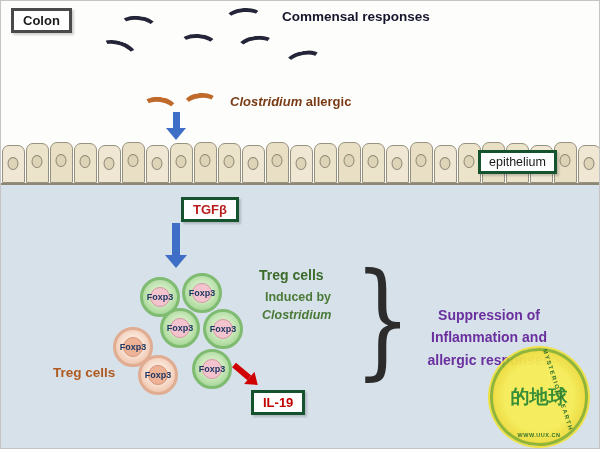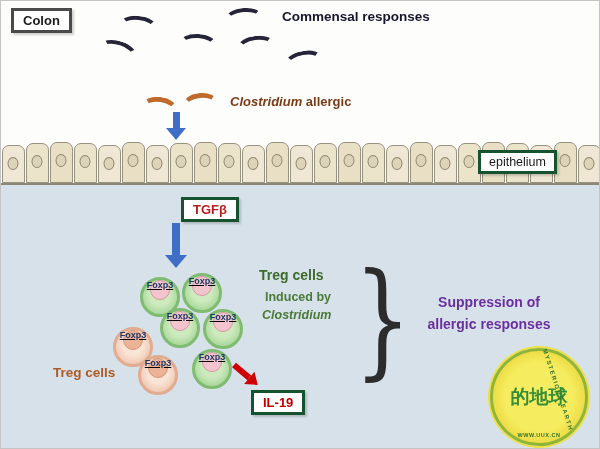--- a/index.html
+++ b/index.html
@@ -57,32 +57,32 @@
   .epi-cell{flex:1;height:38px;background:#ece3cb;border:1px solid #97917f;
             border-radius:7px 7px 0 0;margin:0 .5px;position:relative;}
   .epi-cell:nth-child(odd){height:36px;background:#efe7d3;}
   .epi-cell:nth-child(3n){height:39px;background:#e9dfc5;}
   .nucleus{position:absolute;left:50%;top:11px;transform:translateX(-50%);
            width:9px;height:11px;border-radius:50%;background:#ddd3b6;
            border:1px solid #8d8775;display:block;}
 
   
   .tcell{position:absolute;width:40px;height:40px;border-radius:50%;border:3px solid;
-         display:flex;align-items:flex-start;justify-content:center;box-sizing:border-box;text-decoration:underline;}
+         display:flex;align-items:center;justify-content:center;box-sizing:border-box;}
   .tcell.green{background:radial-gradient(circle at 50% 45%,#cdeabf 0 40%,#a4d593 80%,#c5e6b6);border-color:#7fbc72;}
   .tcell.pink{background:radial-gradient(circle at 50% 45%,#f9e4d6 0 40%,#efc3ab 80%,#f6dcca);border-color:#e0ac92;}
   .nuc{position:absolute;width:18px;height:18px;border-radius:50%;}
   .tcell.green .nuc{background:#f3c4ce;border:1px solid #d897a6;}
   .tcell.pink .nuc{background:#eeb297;border:1px solid #d6977c;}
   .foxp3{position:relative;z-index:2;font-size:9px;font-weight:bold;color:#1f3864;}
 
   
   .brace{position:absolute;left:353px;top:256px;font-size:125px;line-height:1;color:#2c2c2c;
          font-family:"DejaVu Serif",serif;transform:scaleX(.72);transform-origin:left top;}
-  .suppress{position:absolute;left:392px;top:290px;width:192px;text-align:center;
+  .suppress{position:absolute;left:392px;top:303px;width:192px;text-align:center;
             font-size:14px;font-weight:bold;color:#6a2f9e;line-height:1.6;}
 
   
   .wm{position:absolute;left:489px;top:347px;width:92px;height:92px;border-radius:50%;
       background:radial-gradient(circle,#f7ee58 0 52%,#eeda3a 74%,#d8e24a);
       border:3px solid #8db32f;box-shadow:0 0 0 2px #f1e23c;opacity:.95;z-index:8;
       display:flex;flex-direction:column;align-items:center;justify-content:center;}
   .wm-cn1{font-size:24px;font-weight:bold;color:#2f8a2e;line-height:1;text-shadow:0 0 1px #1f6e1f;}
   .wm-cn2{font-size:19px;font-weight:bold;color:#2f8a2e;line-height:1.2;}
   .wm-en{position:absolute;right:-16px;top:36px;font-size:6px;letter-spacing:1.5px;
@@ -237,20 +237,21 @@
 
   <div class="arrow-r">
     <div class="shaft"></div>
     <div class="head"></div>
   </div>
   <div class="box il10">IL-19</div>
 
   <div class="brace">}</div>
   <div class="suppress">
     <div>Suppression of</div>
+    <div>Inflammation and</div>
     <div>allergic responses</div>
   </div>
 
   <div class="wm">
     <div class="wm-cn2">的地球</div>
     <div class="wm-en">MYSTERIOUS EARTH</div>
     <div class="wm-url">WWW.UUX.CN</div>
   </div>
 </div>
 

